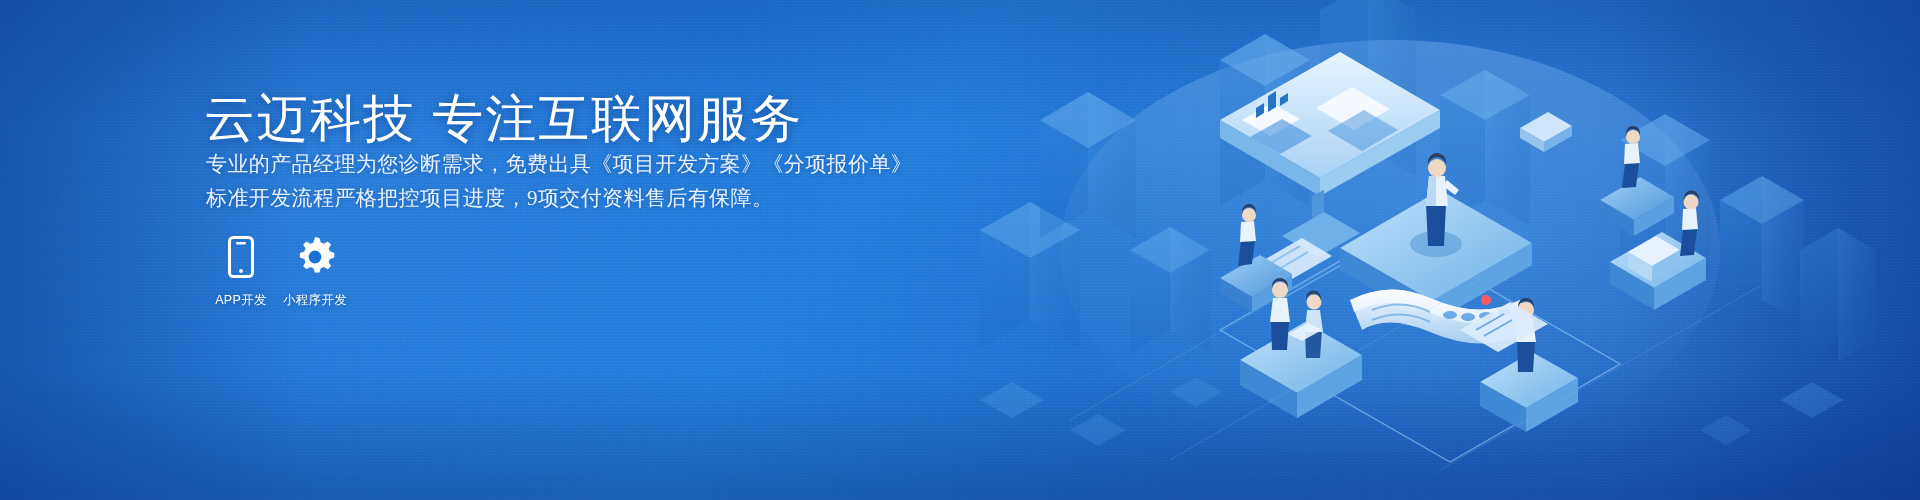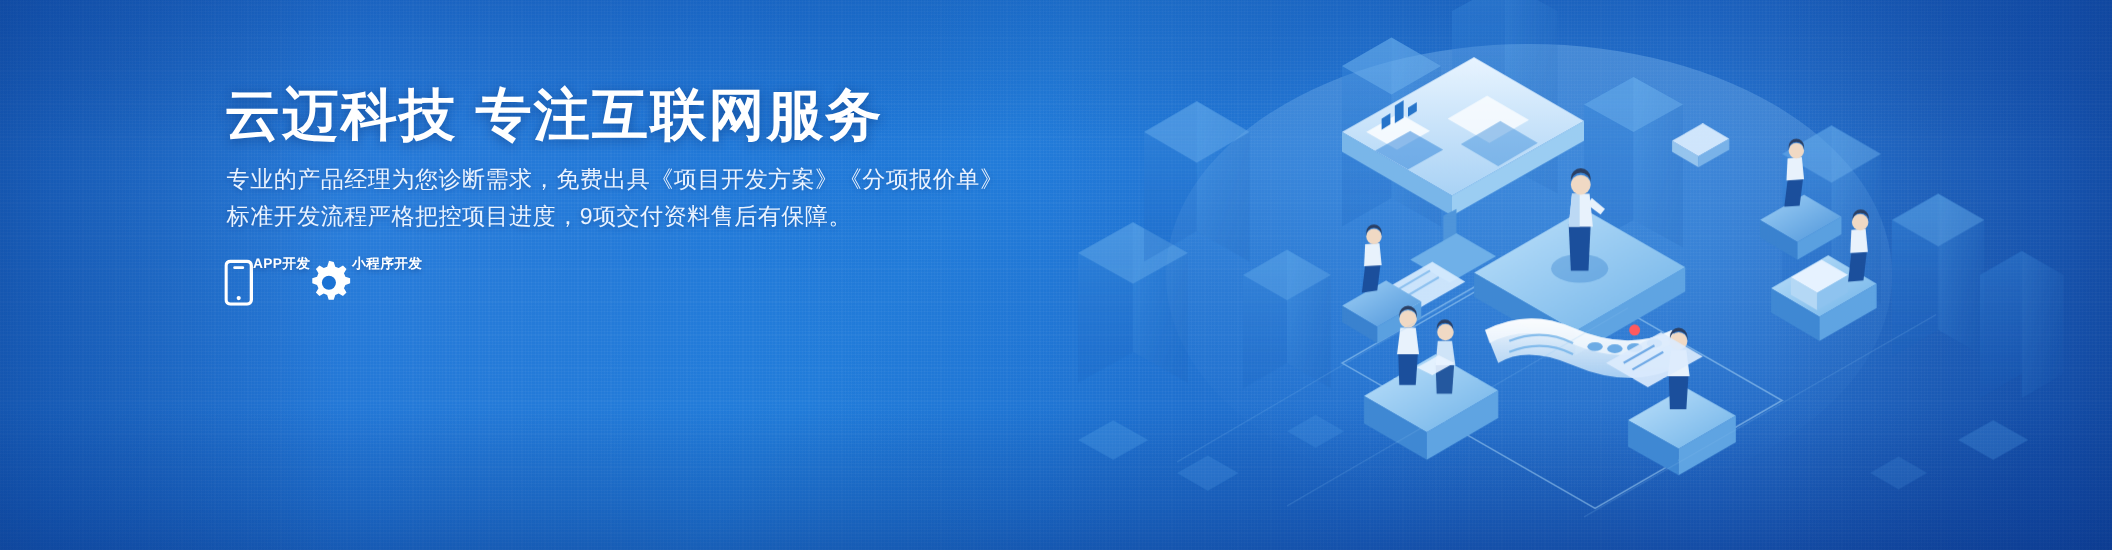--- a/index.html
+++ b/index.html
@@ -26,38 +26,37 @@
   .vignette {
     position:absolute; inset:0; pointer-events:none;
     background:
       linear-gradient(to right, rgba(8,50,130,0.40) 0%, rgba(8,50,130,0.0) 16%, rgba(8,50,130,0) 84%, rgba(8,50,130,0.35) 100%),
       linear-gradient(to bottom, rgba(10,55,140,0.25) 0%, rgba(0,0,0,0) 26%, rgba(0,0,0,0) 74%, rgba(8,45,125,0.38) 100%);
   }
 
   
   .content { position:absolute; left:204px; top:0; width:760px; height:500px; z-index:6; }
   .headline {
-    position:absolute; top:74px; left:0;
-    font-size:51px; font-weight:bold; color:#ffffff; letter-spacing:2px;
+    position:absolute; top:88px; left:0;
+    font-size:51px; font-weight:normal; color:#ffffff; letter-spacing:2px;
     white-space:nowrap; line-height:1.2;
     text-shadow:0 2px 10px rgba(4,40,105,0.45);
   }
   .subtitle {
     position:absolute; top:147px; left:2px; width:700px;
     font-size:21px; color:#eaf3ff; line-height:34px; letter-spacing:0.4px;
     font-weight:400;
     text-shadow:0 1px 5px rgba(4,40,105,0.30);
   }
-  .subtitle div { white-space:nowrap; }
+  .subtitle div { white-space:nowrap;font-family:Liberation Serif, serif; }
 
   .services { position:absolute; top:232px; left:0; display:flex; gap:0; }
   .service {
-    width:74px; display:flex; 
+    width:74px; display:flex; flex-direction:column; align-items:center;
     margin-right:0;
-    font-weight:bold;
   }
   .service .ico {
     height:46px; display:flex; align-items:flex-end; justify-content:center;
     margin-bottom:14px;
   }
   .service .lbl {
     font-size:12.5px; color:#ffffff; white-space:nowrap; letter-spacing:.3px;
     text-shadow:0 1px 4px rgba(4,40,105,0.35);
   }
 

